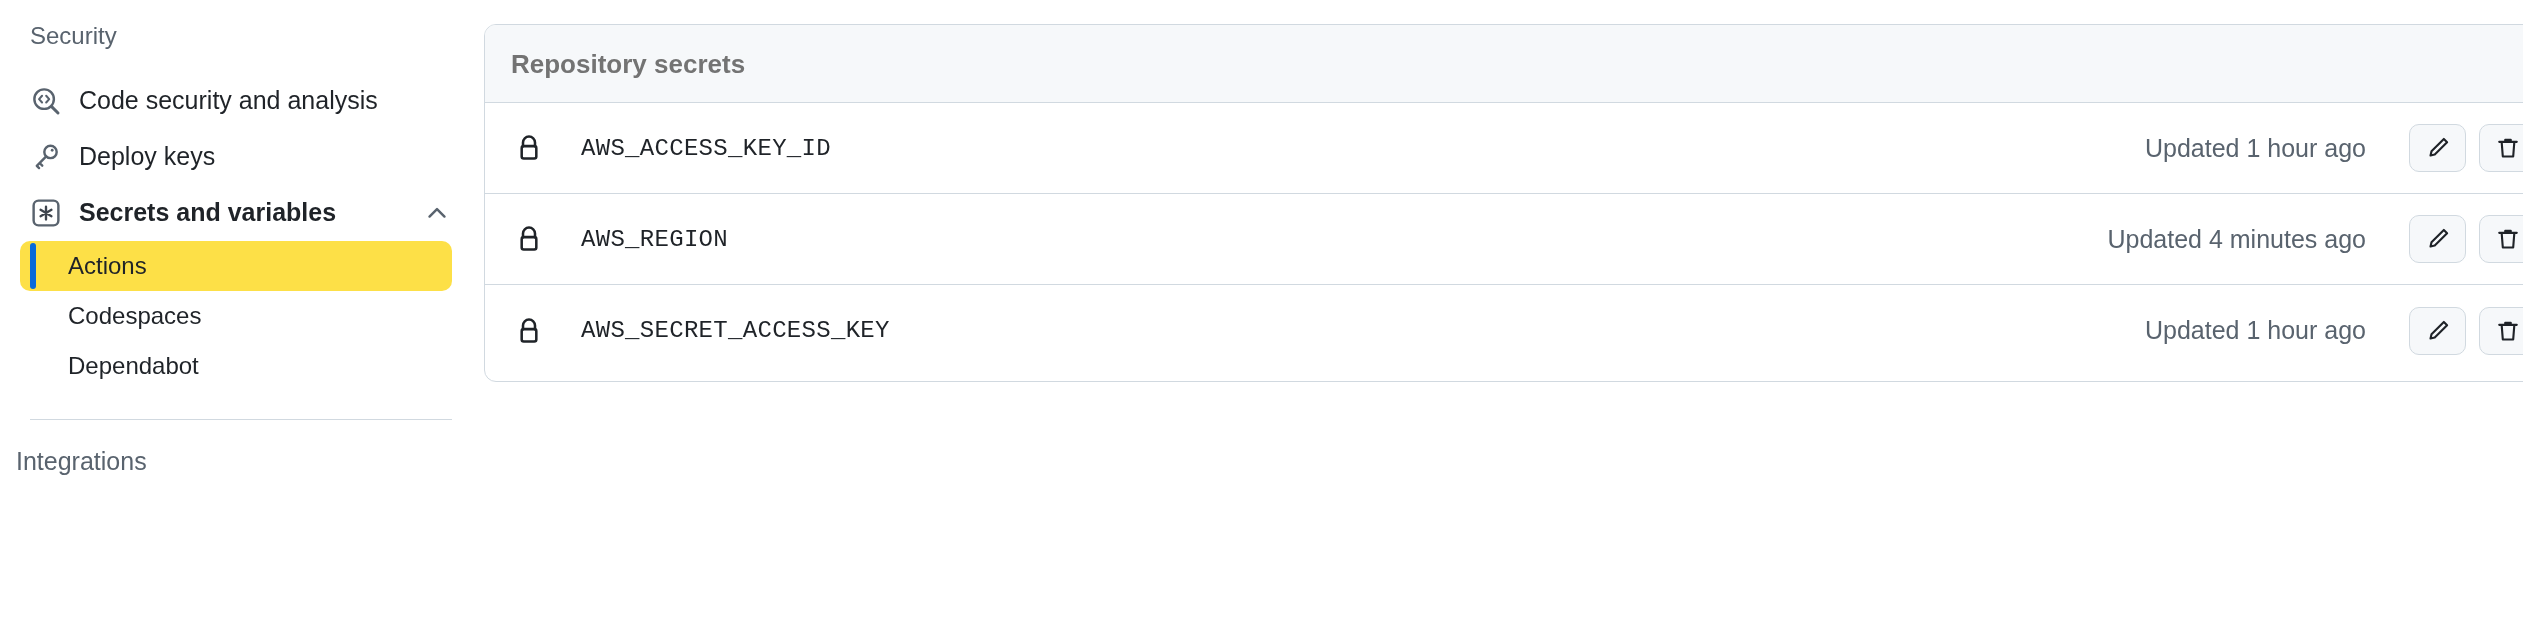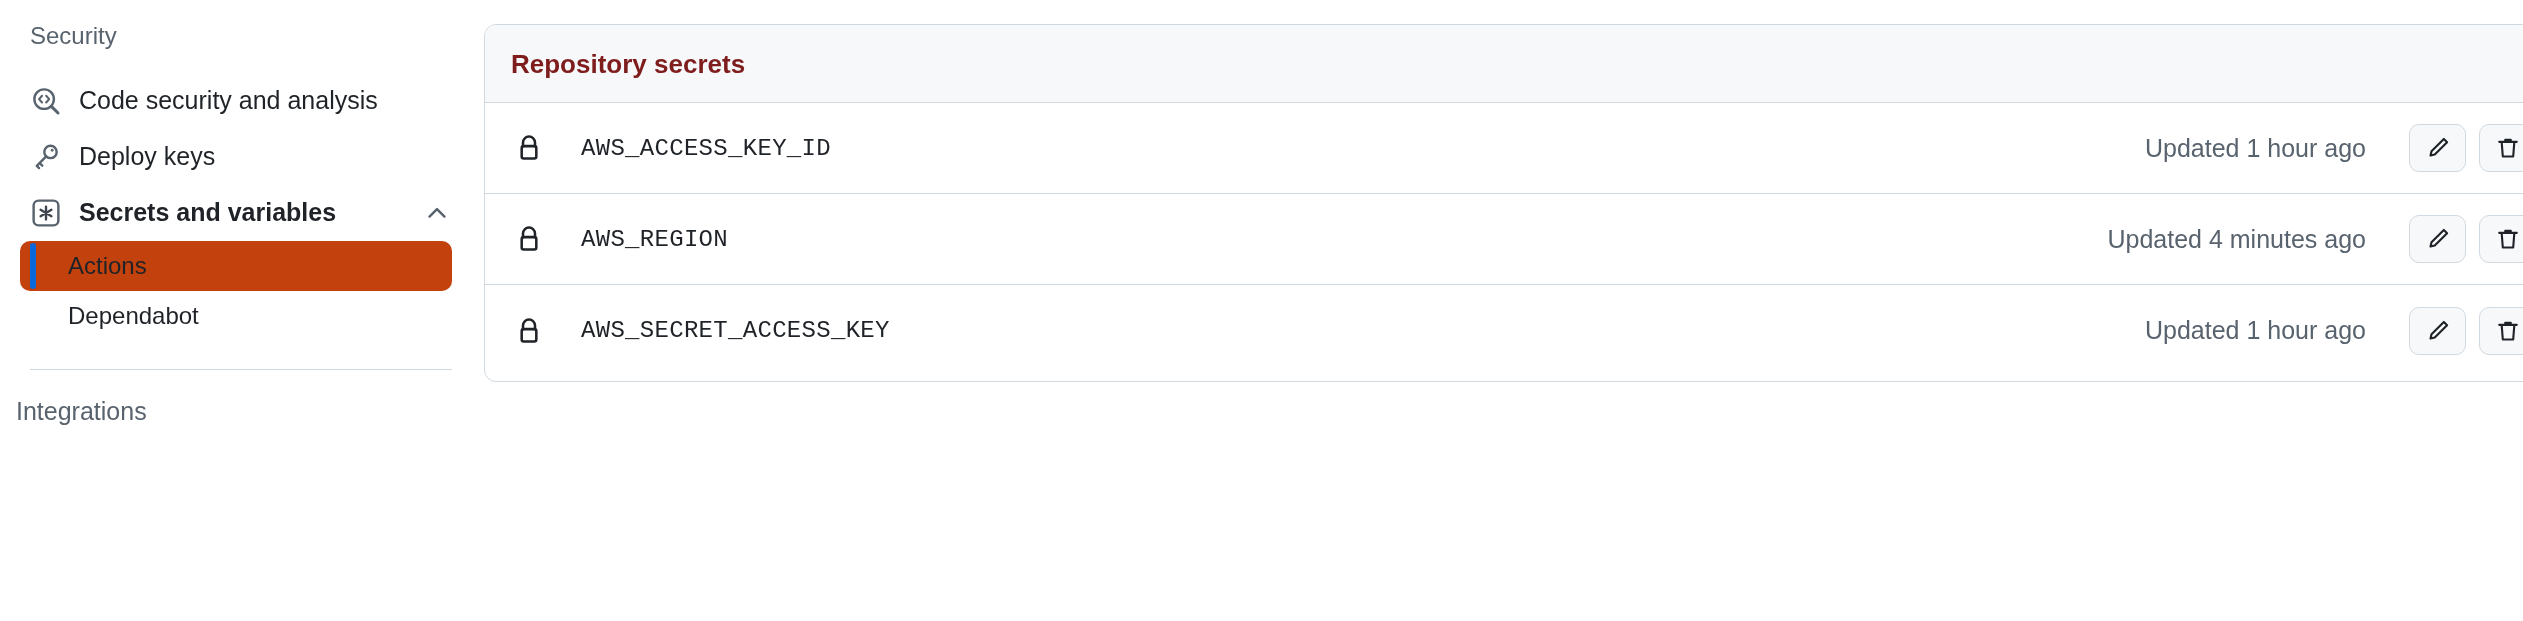--- a/index.html
+++ b/index.html
@@ -59,21 +59,21 @@
 
   .sub-item{
     display:flex;align-items:center;
     height:50px;
     margin:0 32px 0 20px;
     padding-left:48px;
     border-radius:10px;
     box-sizing:border-box;
     position:relative;
   }
-  .sub-item.active{background:#c2410c;}
+  .sub-item.active{background:#fde047;}
   .sub-item .sub-label{
     font-size:24px;color:#1f2328;line-height:1;white-space:nowrap;
   }
   .active-bar{
     position:absolute;
     left:10px;
     width:6px;height:46px;
     border-radius:6px;
     background:#0969da;
     top:2px;
@@ -110,21 +110,21 @@
     background:#f6f8fa;
     border-bottom:1px solid #d1d9e0;
     height:78px;
     display:flex;align-items:center;
     padding:0 26px;
     box-sizing:border-box;
   }
   .card-title{
     font-size:26px;
     font-weight:600;
-    color:#7f1d1d;
+    color:#737373;
     line-height:1;
   }
   .secret-row{
     display:flex;align-items:center;
     height:91px;
     padding:0 26px 0 28px;
     box-sizing:border-box;
     border-bottom:1px solid #d1d9e0;
   }
   .secret-row:last-child{border-bottom:none;}
@@ -206,20 +206,23 @@
           <path d="M3.4 10.2L8 5.6l4.6 4.6" stroke="#59636e" stroke-width="1.5" stroke-linecap="round" stroke-linejoin="round"></path>
         </svg>
       </span>
     </div>
 
     <div class="sub-item active">
       <span class="active-bar"></span>
       <span class="sub-label">Actions</span>
     </div>
 
+    <div class="sub-item">
+      <span class="sub-label">Codespaces</span>
+    </div>
 
     <div class="sub-item">
       <span class="sub-label">Dependabot</span>
     </div>
 
     <div class="side-divider"></div>
 
     <div class="side-foot">Integrations</div>
   </nav>
 

